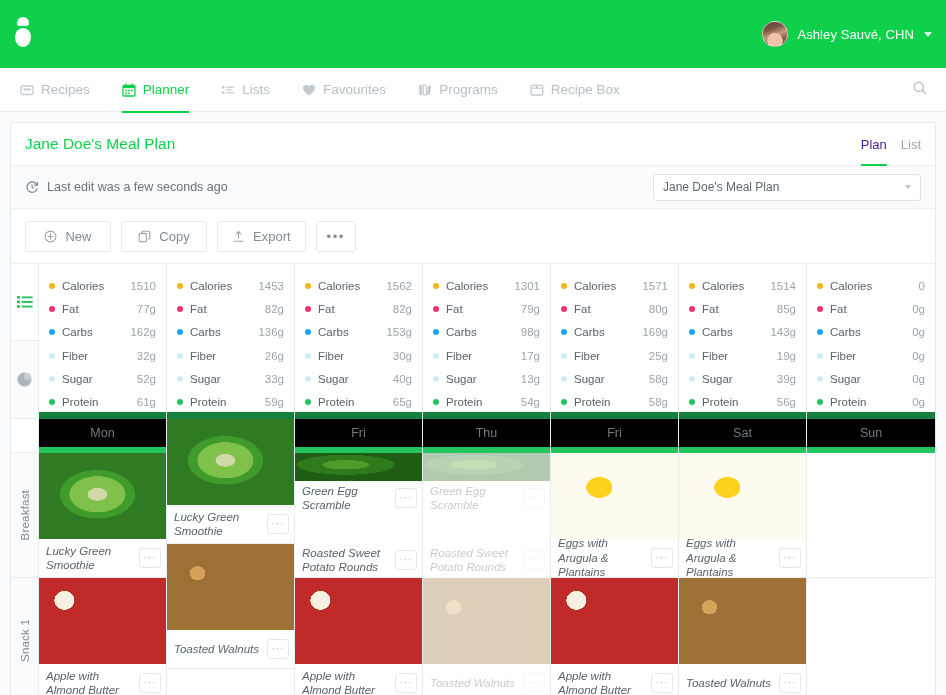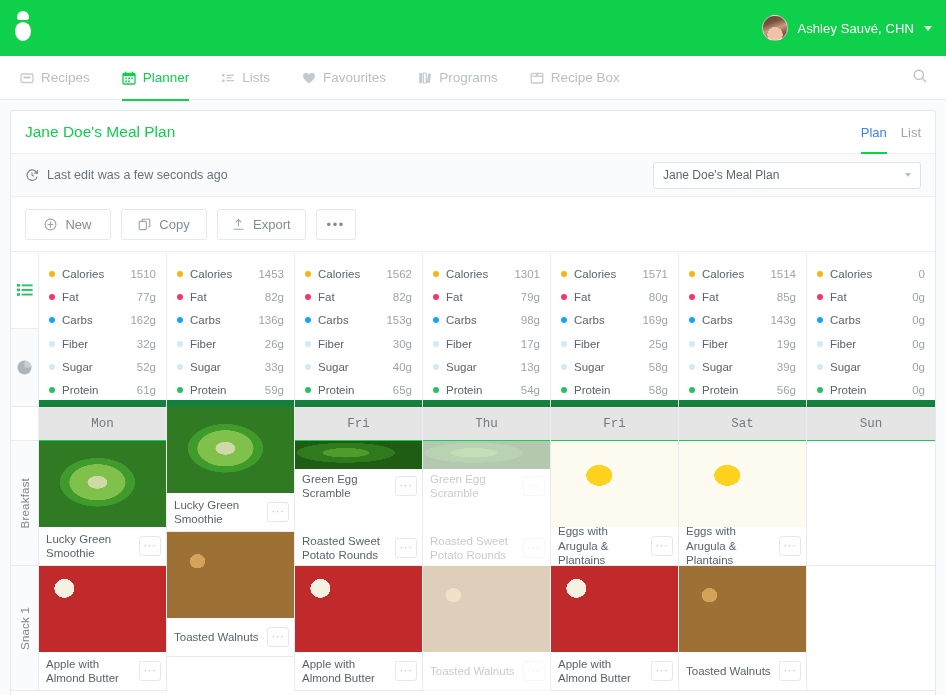--- a/index.html
+++ b/index.html
@@ -4,21 +4,21 @@
 <style>
   * { box-sizing: border-box; margin: 0; padding: 0; }
   html, body {
     width: 946px; height: 695px;
     font-family: "Liberation Sans", sans-serif;
     background: #fafbfc; overflow: hidden;
   }
 
   
   .topbar {
-    height: 56px; background: #0ed04a;
+    height: 68px; background: #0ed04a;
     display: flex; align-items: center; justify-content: space-between;
     padding: 0 14px 0 10px;
   }
   .logo { width: 26px; height: 40px; position: relative; }
   .logo .bulb {
     position: absolute; left: 5px; top: 14px;
     width: 16px; height: 19px; background: #fff;
     border-radius: 50% 50% 48% 48% / 46% 46% 54% 54%;
   }
   .logo .leaf {
@@ -71,21 +71,21 @@
   .card-head {
     height: 43px; display: flex; align-items: center;
     padding: 0 14px; border-bottom: 1px solid #eceff1;
   }
   .plan-title { color: #0ed04a; font-size: 15.5px; }
   .plan-tabs { margin-left: auto; display: flex; gap: 14px; align-items: center; height: 43px; }
   .plan-tab {
     font-size: 13px; color: #9aa5ad; cursor: pointer; position: relative;
     height: 43px; display: flex; align-items: center;
   }
-  .plan-tab.active { color: #3b82f6; }
+  .plan-tab.active { color: #4c1d95; }
   .plan-tab.active::after {
     content: ""; position: absolute; left: 0; right: 0; bottom: 0;
     height: 2px; background: #0ed04a;
   }
 
   .card-sub {
     height: 43px; background: #fafbfc; border-bottom: 1px solid #eceff1;
     display: flex; align-items: center; padding: 0 14px;
   }
   .lastedit { display: flex; align-items: center; gap: 8px; color: #67737c; font-size: 12.5px; }
@@ -139,40 +139,39 @@
     display: flex; align-items: center; gap: 7px;
     height: 23.3px; font-size: 11.5px;
   }
   .dot { width: 6px; height: 6px; border-radius: 50%; flex: none; }
   .nut-label { color: #58646c; }
   .nut-val { margin-left: auto; color: #9ba5ac; }
 
   
   .dayhead {
     height: 34px; display: flex; align-items: center; justify-content: center;
-    font-size: 12.5px; color: #6f7a82; background: #e5e5e5;
-    border-bottom: 1px solid #22c55e;
-    font-family: Liberation Mono, monospace;
+    font-size: 12.5px; color: #6f7a82; background: #000000;
+    border-bottom: 6px solid #22c55e;
   }
 
   
   .mealcell {
     border-bottom: 1px solid #e6ecf0; background: #fff;
     display: flex; flex-direction: column;
   }
   .mealcell.breakfast { height: 125px; }
   .mealcell.snack { height: 125px; }
   .mealcell.empty { background: #fff; }
 
   .mcard { display: flex; flex-direction: column; overflow: hidden; flex: 1; min-height: 0; }
   .mcard.half { flex: 0 0 50%; }
   .mcard-img { flex: 1; min-height: 0; background-size: cover; background-position: center; }
   .mcard-foot {
     height: 38px; display: flex; align-items: center; gap: 4px;
-    padding: 0 5px 0 7px; background: #fff; flex: none;
+    padding: 0 5px 0 7px; background: #fff; flex: none; font-style: italic;
   }
   .mcard.half .mcard-foot { height: 34px; }
   .mcard-name {
     font-size: 11.5px; color: #58646c; line-height: 1.25;
     overflow: hidden; flex: 1; min-width: 0;
   }
   .dots-btn {
     width: 22px; height: 20px; flex: none;
     border: 1px solid #e2e8ec; border-radius: 3px; background: #fff;
     display: flex; align-items: center; justify-content: center;

